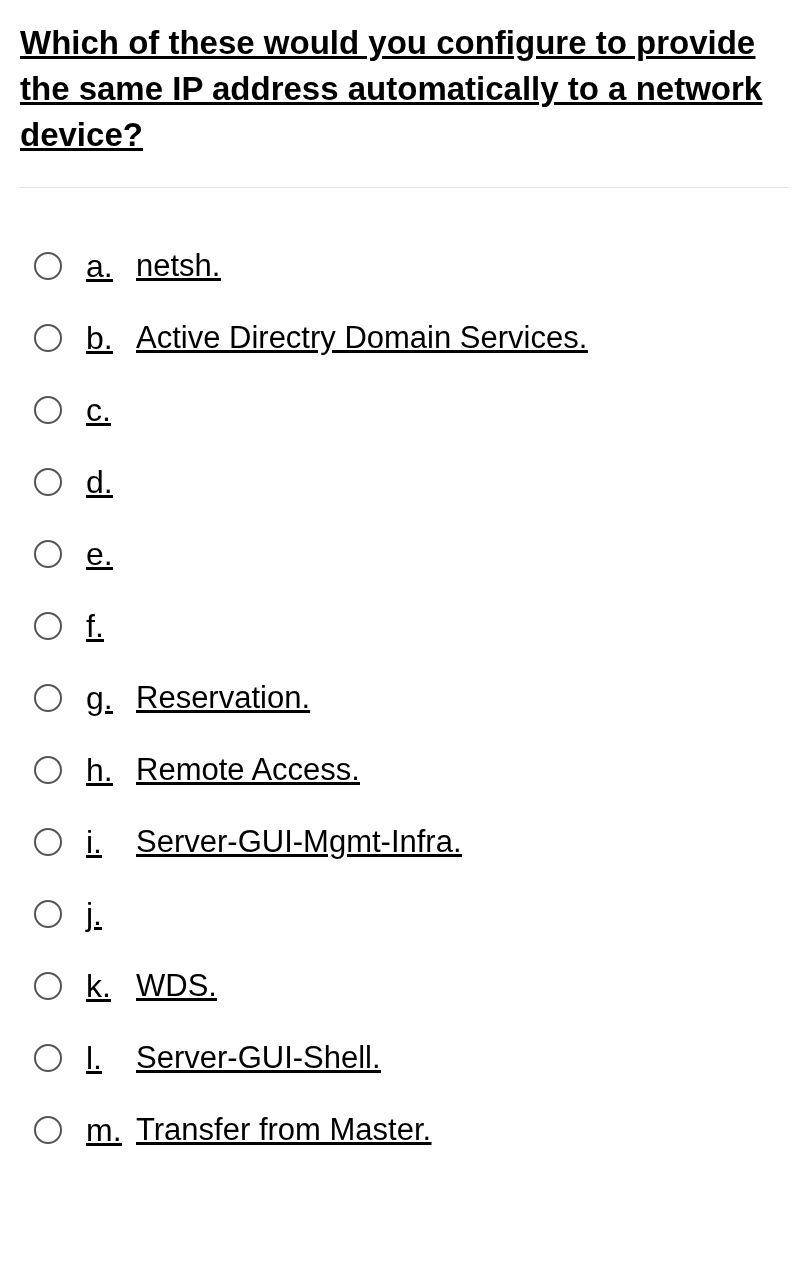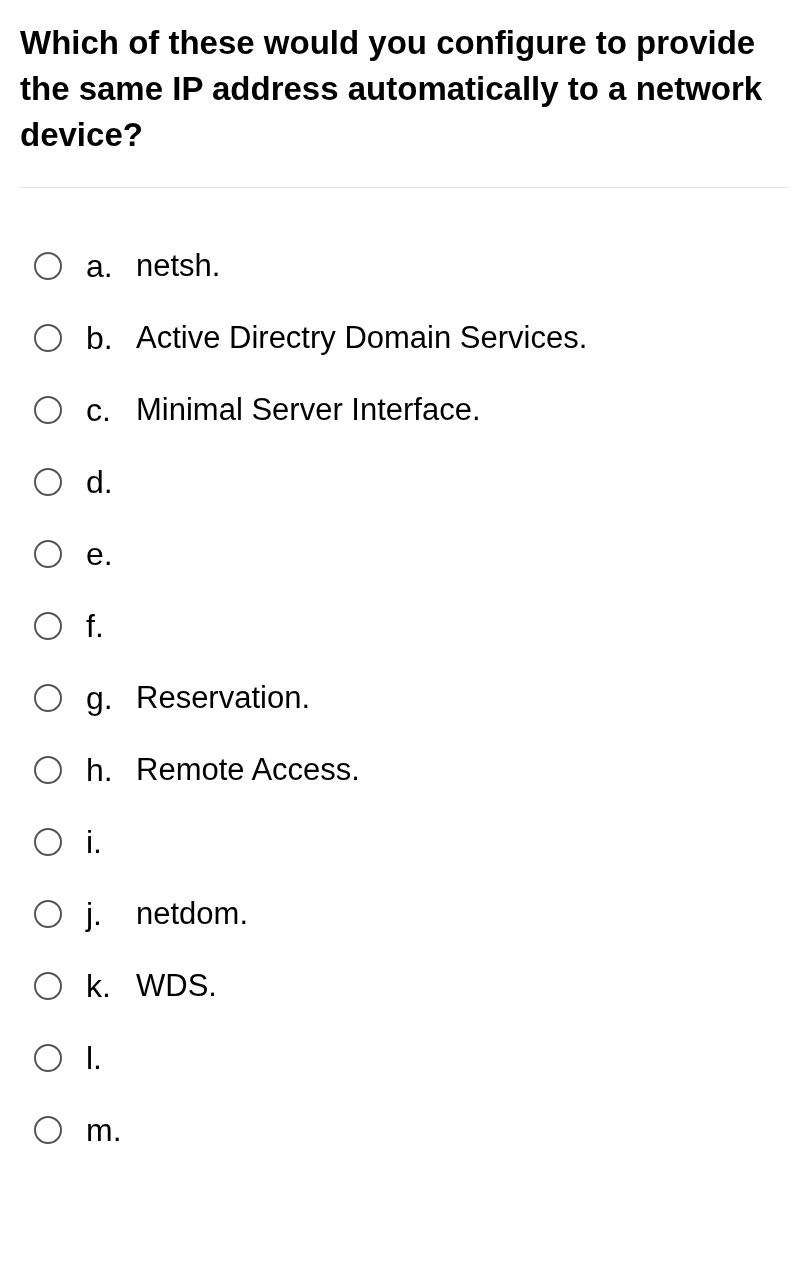--- a/index.html
+++ b/index.html
@@ -1,15 +1,15 @@
 <!DOCTYPE html>
 <html><head>
   <meta charset="utf-8">
   <style>
-    * { box-sizing: border-box; margin: 0; padding: 0; }
+    * { box-sizing: border-box; margin: 0; padding: 0; text-decoration: underline; }
     body {
       font-family: -apple-system, BlinkMacSystemFont, "Segoe UI", Helvetica, Arial, sans-serif;
       background: #fff;
       color: #000;
       width: 808px;
       padding: 20px 20px 0 20px;
     }
     .question {
       font-size: 33px;
       font-weight: 600;
@@ -60,21 +60,20 @@
     <span class="text">netsh.</span>
   </div>
   <div class="option">
     <span class="radio"></span>
     <span class="letter">b.</span>
     <span class="text">Active Directry Domain Services.</span>
   </div>
   <div class="option">
     <span class="radio"></span>
     <span class="letter">c.</span>
-    <span class="text">Minimal Server Interface.</span>
   </div>
   <div class="option">
     <span class="radio"></span>
     <span class="letter">d.</span>
   </div>
   <div class="option">
     <span class="radio"></span>
     <span class="letter">e.</span>
   </div>
   <div class="option">
@@ -87,32 +86,34 @@
     <span class="text">Reservation.</span>
   </div>
   <div class="option">
     <span class="radio"></span>
     <span class="letter">h.</span>
     <span class="text">Remote Access.</span>
   </div>
   <div class="option">
     <span class="radio"></span>
     <span class="letter">i.</span>
+    <span class="text">Server-GUI-Mgmt-Infra.</span>
   </div>
   <div class="option">
     <span class="radio"></span>
     <span class="letter">j.</span>
-    <span class="text">netdom.</span>
   </div>
   <div class="option">
     <span class="radio"></span>
     <span class="letter">k.</span>
     <span class="text">WDS.</span>
   </div>
   <div class="option">
     <span class="radio"></span>
     <span class="letter">l.</span>
+    <span class="text">Server-GUI-Shell.</span>
   </div>
   <div class="option">
     <span class="radio"></span>
     <span class="letter">m.</span>
+    <span class="text">Transfer from Master.</span>
   </div>
 </div>
 
 </body></html>

